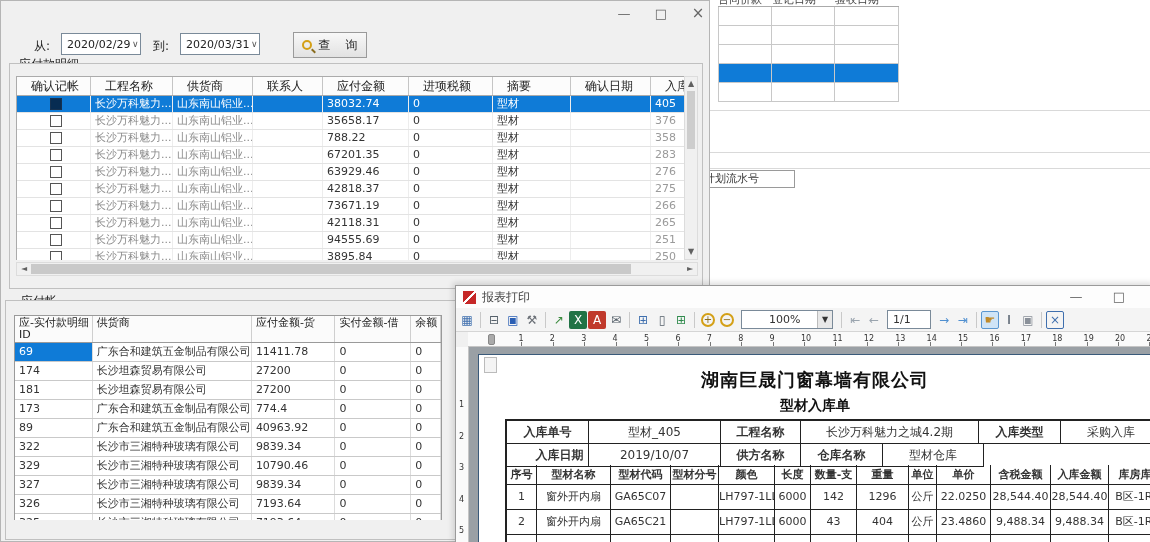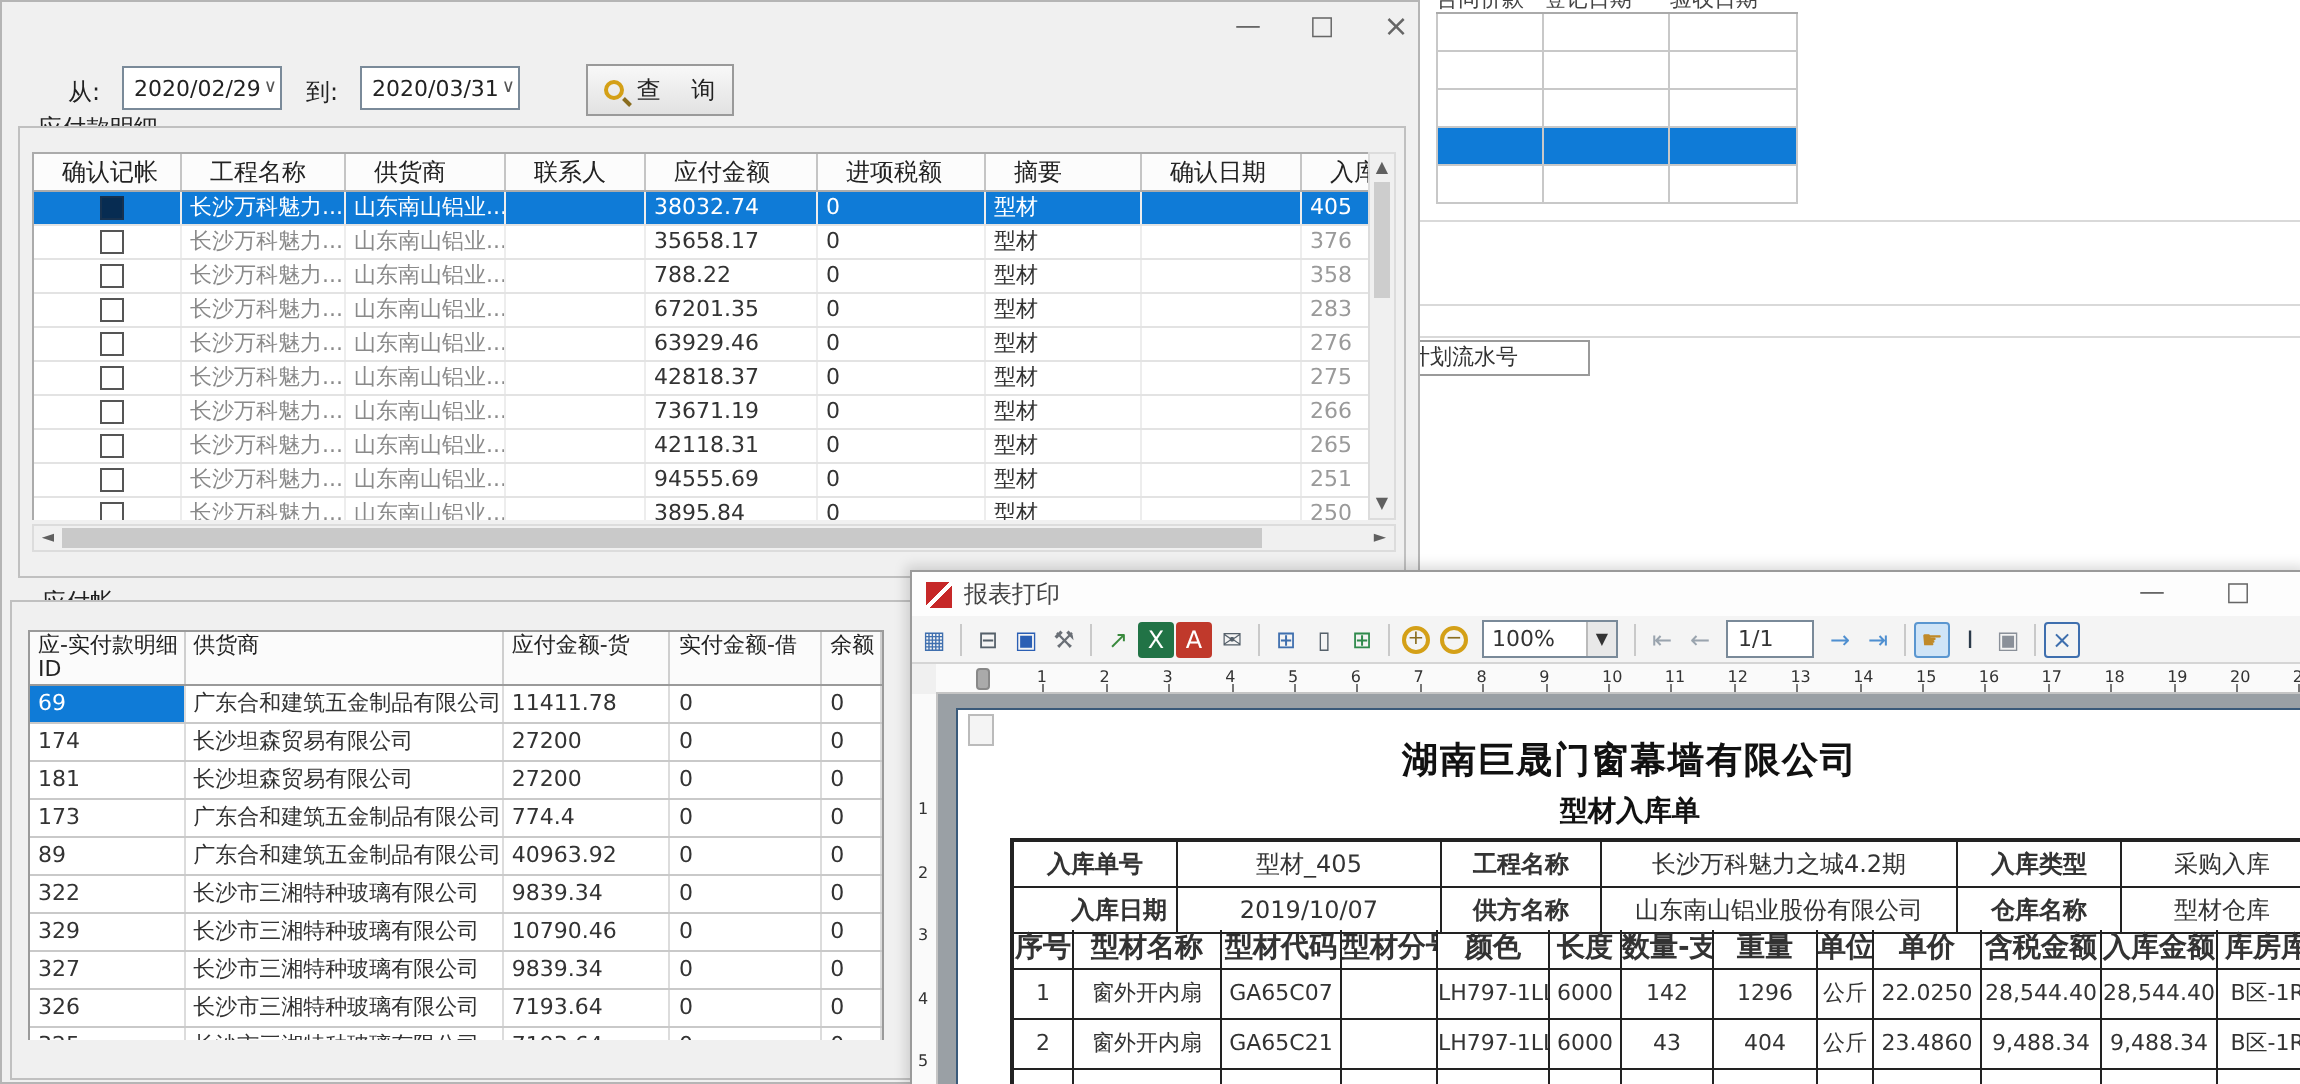--- a/index.html
+++ b/index.html
@@ -89,22 +89,22 @@
     align-items:center; padding-left:7px; }
   #rp-toolbar { left:0; top:22px; right:0; height:24px; background:#f4f4f4;
     border-bottom:1px solid #d5d5d5; display:flex; align-items:center; padding-left:2px; gap:1px; }
   .tbi { width:18px; height:18px; display:flex; align-items:center; justify-content:center;
     font-size:12px; border-radius:2px; flex:0 0 auto; }
   .tbi.circle { border-radius:50%; border:2px solid #d4a017; width:14px; height:14px;
     font-size:10px; margin:0 2px; }
   .tbi.boxed { border:1px solid #3f6fae; }
   .tbi.selected { background:#cfe4f7; border:1px solid #5a96d0; }
   .tsep { width:1px; height:16px; background:#c9c9c9; margin:0 3px; flex:0 0 auto; }
-  #zoom-combo { width:68px; height:19px; background:#fff; border:1px solid #7a8a99;
-    display:flex; align-items:center; margin:0 4px; flex:0 0 auto; }
+  #zoom-combo { width:92px; height:19px; background:#fff; border:1px solid #7a8a99;
+    display:flex; align-items:center; margin:0 4px; flex:0 0 auto;padding-left:23px; }
   #zoom-combo .val { flex:1; padding-left:4px; font-size:11px; }
   #zoom-combo .arr { width:15px; background:#e8e8e8; border-left:1px solid #bbb; text-align:center;
     font-size:8px; color:#333; height:100%; line-height:17px; }
   #page-field { width:44px; height:19px; background:#fff; border:1px solid #7a8a99;
     font-size:11px; line-height:17px; text-align:left; padding-left:5px; margin:0 3px; flex:0 0 auto; }
   #rp-hruler { left:12px; top:46px; right:0; height:15px; background:#fafafa;
     border-bottom:1px solid #c5c5c5; overflow:hidden; }
   .hnum { position:absolute; top:2px; font-size:8px; color:#333; }
   .htick { position:absolute; bottom:0; width:1px; height:4px; background:#777; }
   #hmarker { position:absolute; left:20px; top:2px; width:7px; height:11px; background:#aaa; border:1px solid #888; border-radius:2px; }
@@ -119,21 +119,21 @@
     font-size:18px; font-weight:bold; color:#111; letter-spacing:1px; }
   #rp-doctitle { position:absolute; left:0; top:42px; width:672px; text-align:center;
     font-size:14px; font-weight:bold; color:#111; }
   #rp-info { position:absolute; left:26px; top:64px; border-top:2px solid #222; border-left:2px solid #222; }
   .inf-row { display:flex; height:23px; }
   .inf-row span { border-right:1px solid #222; border-bottom:1px solid #222; font-size:12px;
     text-align:center; line-height:22px; overflow:hidden; white-space:nowrap; }
   .inf-row span.lbl { font-weight:bold; }
   #rp-items { position:absolute; left:26px; top:110px; border-left:2px solid #222; }
   .it-head { display:flex; height:20px; }
-  .it-head span { border-right:1px solid #222; border-bottom:1px solid #222; font-size:14px;
+  .it-head span { border-right:1px solid #222; border-bottom:1px solid #222; font-size:11px;
     font-weight:bold; text-align:center; line-height:19px; overflow:hidden; white-space:nowrap; }
   .it-row { display:flex; height:25px; }
   .it-row span { border-right:1px solid #222; border-bottom:1px solid #222; font-size:11px;
     text-align:center; line-height:24px; overflow:hidden; white-space:nowrap; }
 </style>
 </head>
 <body>
 
 <div class="abs" id="bg-window">
   <div class="abs" id="bg-table">
@@ -554,21 +554,20 @@
             <span style="width: 132px;">型材_405</span>
             <span class="lbl" style="width: 80px;">工程名称</span>
             <span style="width: 178px;">长沙万科魅力之城4.2期</span>
             <span class="lbl" style="width: 82px;">入库类型</span>
             <span style="width: 101px;">采购入库</span>
           </div>
           <div class="inf-row">
             <span class="lbl" style="width: 82px; padding-left: 24px;">入库日期</span>
             <span style="width: 132px;">2019/10/07</span>
             <span class="lbl" style="width: 80px;">供方名称</span>
-            <span style="width: 178px;">山东南山铝业股份有限公司</span>
             <span class="lbl" style="width: 82px;">仓库名称</span>
             <span style="width: 101px;">型材仓库</span>
           </div>
         </div>
       <div id="rp-items">
           <div class="it-head">
             <span style="width: 30px;">序号</span>
             <span style="width: 74px;">型材名称</span>
             <span style="width: 60px;">型材代码</span>
             <span style="width: 48px;">型材分号</span>

